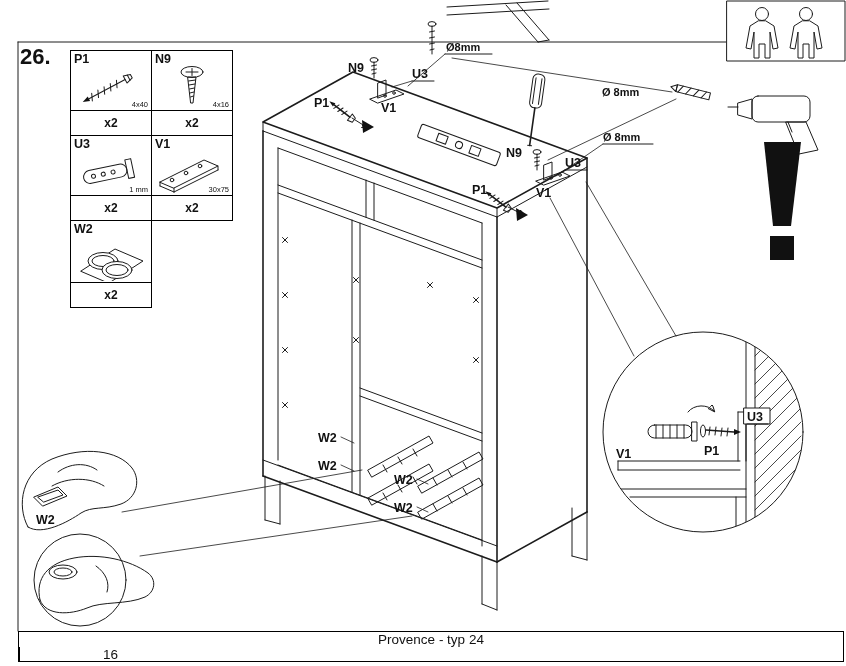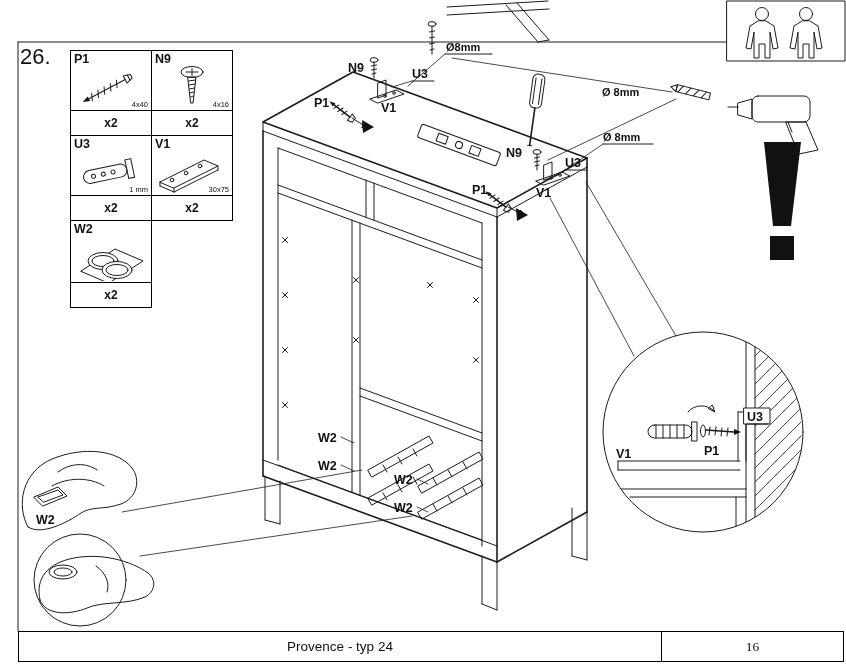--- a/index.html
+++ b/index.html
@@ -8,37 +8,37 @@
         font-family:"Liberation Sans",sans-serif;color:#111;}
   .art{position:absolute;left:0;top:0;}
   .art line,.art path,.art polygon,.art rect,.art circle,.art ellipse,.art polyline{
       stroke:#1c1c1c;fill:none;stroke-width:1;stroke-linecap:round;stroke-linejoin:round;}
   .art .thin{stroke-width:0.8;}
   .art .bold2{stroke-width:1.6;}
   .art .fillb{fill:#111;stroke:none;}
   .art .wbox{fill:#fff;}
   .art text{font-family:"Liberation Sans",sans-serif;font-weight:700;fill:#111;stroke:none;}
   .t12{font-size:12.5px;} .t11{font-size:11px;}
-  .step-number{position:absolute;left:20px;top:44px;font-weight:400;font-size:22px;}
+  .step-number{position:absolute;left:20px;top:44px;font-weight:700;font-size:22px;}
   .parts-box{position:absolute;left:70px;top:50px;border-collapse:collapse;background:#fff;}
   .parts-box td{border:1.5px solid #000;padding:0;position:relative;background:#fff;}
   .pc{width:81px;height:60px;}
   .pcw{width:81px;height:62px;}
   .qc{width:81px;height:25px;text-align:center;font-weight:700;font-size:12px;}
   .pl{position:absolute;top:1px;left:3px;font-weight:700;font-size:12.5px;}
   .ps{position:absolute;bottom:1px;right:3px;font-size:7.5px;}
   .pim{position:absolute;left:2px;top:12px;}
   .pim line,.pim path,.pim polygon,.pim rect,.pim circle,.pim ellipse{
       stroke:#1c1c1c;fill:none;stroke-width:1;stroke-linecap:round;stroke-linejoin:round;}
   .pim .fillb{fill:#111;stroke:none;}
   .pim .wdisc{fill:#fff;}
   .footer{position:absolute;left:18px;top:631px;width:826px;height:31px;
-          border:1.5px solid #000;display:flex;align-items:stretch;background:#fff;}
+          border:1.5px solid #000;display:flex;align-items:stretch;background:#fff;flex-direction:column;}
   .f-title-cell{flex:1;display:flex;align-items:center;justify-content:center;font-size:13.5px;}
-  .f-page-cell{width:182px;border-left:1.5px solid #000;display:flex;align-items:center;justify-content:center;font-size:13.5px;font-family:Liberation Serif, serif;}
+  .f-page-cell{width:182px;border-left:1.5px solid #000;display:flex;align-items:center;justify-content:center;font-size:13.5px;}
 </style>
 </head>
 <body>
 
 <div class="page">
 
   <svg class="art" width="846" height="666" viewBox="0 0 846 666">
     <defs>
       <marker id="arr" markerWidth="9" markerHeight="9" refX="6" refY="3" orient="auto">
         <path d="M0,0 L7,3 L0,6 Z" fill="#111" stroke="none"></path>

